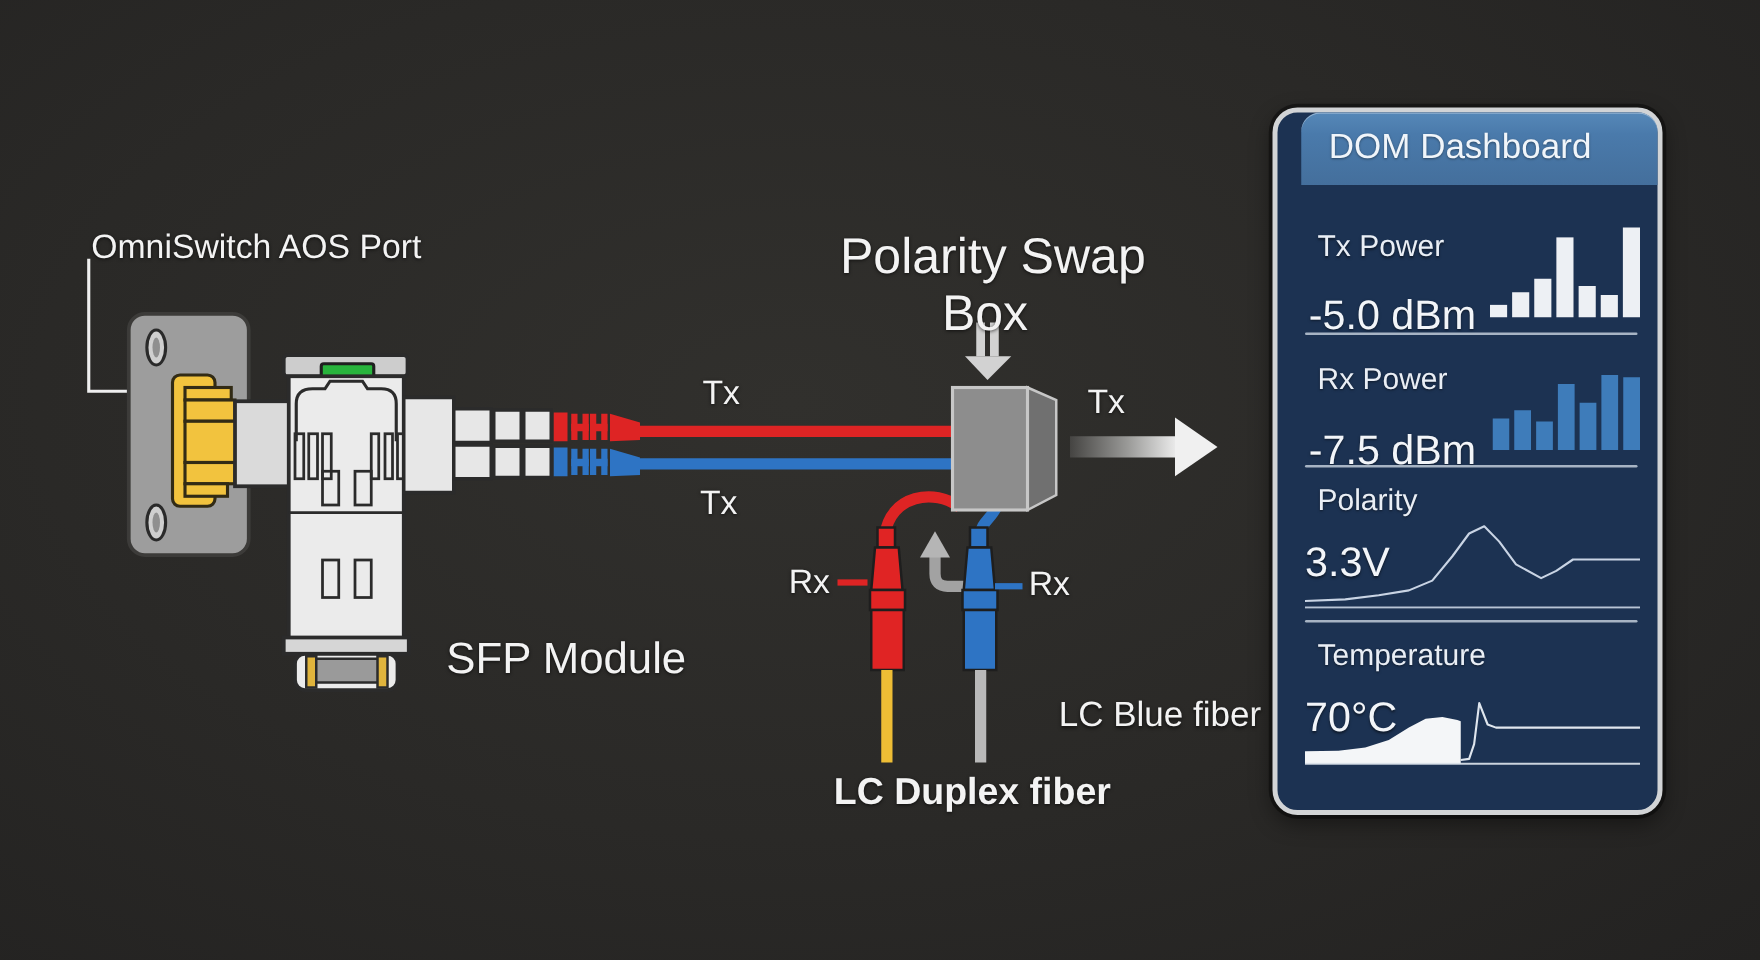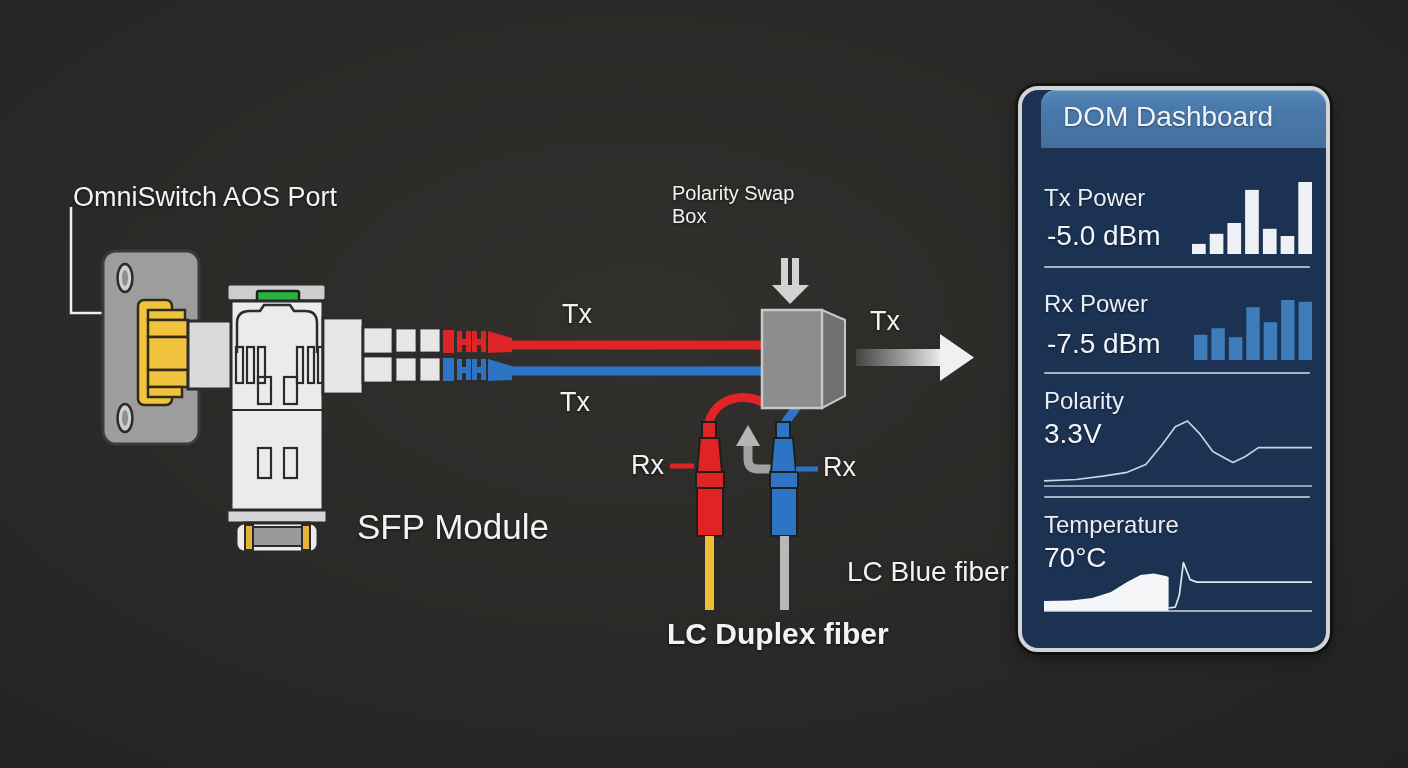--- a/index.html
+++ b/index.html
@@ -25,22 +25,22 @@
     position:absolute;left:0;top:0;right:0;height:58px;
     background:linear-gradient(#5688b8 0%, #4a7aab 30%, #446f9c 100%);
     border-radius:15px 15px 0 0;
     box-shadow:inset 0 1px 0 rgba(255,255,255,.35);
     margin-left:19px;
   }
   .panel-title{
     position:absolute;left:22px;top:11px;font-size:28px;color:#f0f5fa;
     text-shadow:0 1px 2px rgba(0,0,0,.4);white-space:nowrap;
   }
-  .m-label{position:absolute;font-size:24px;color:#e9eef5;text-shadow:0 1px 2px rgba(0,0,0,.5);white-space:nowrap;}
-  .m-value{position:absolute;font-size:28px;color:#f2f5f9;text-shadow:0 1px 2px rgba(0,0,0,.5);white-space:nowrap;}
+  .m-label{position:absolute;font-size:24px;color:#e9eef5;text-shadow:0 1px 2px rgba(0,0,0,.5);white-space:nowrap;margin-left:10px;}
+  .m-value{position:absolute;font-size:33px;color:#f2f5f9;text-shadow:0 1px 2px rgba(0,0,0,.5);white-space:nowrap;margin-top:13px;}
   .sep{position:absolute;left:22px;width:266px;height:2px;background:#c0cbd8;border-radius:1px;opacity:.85;}
   .spark{position:absolute;}
 </style>
 </head>
 <body>
 
 <div class="canvas">
 
   <svg width="1408" height="768" viewBox="0 0 1408 768">
     <defs>
@@ -174,21 +174,21 @@
     <rect x="780" y="536" width="9" height="74" fill="#b9b9b9"></rect>
 
     <line x1="670" y1="466" x2="694" y2="466" stroke="#de2424" stroke-width="5"></line>
     <line x1="796" y1="469" x2="818" y2="469" stroke="#2e74c4" stroke-width="5"></line>
   </svg>
 
   <div class="lbl" style="left:73px;top:182px;font-size:27px;">OmniSwitch AOS Port</div>
   <div class="lbl" style="left:357px;top:507px;font-size:35px;">SFP Module</div>
   <div class="lbl" style="left:562px;top:299px;font-size:27px;">Tx</div>
   <div class="lbl" style="left:560px;top:387px;font-size:27px;">Tx</div>
-  <div class="lbl" style="left:672px;top:182px;width:232px;font-size:20px;">
+  <div class="lbl" style="left:672px;top:182px;width:232px;text-align:center;font-size:40px;">
     <div>Polarity Swap</div>
     <div>Box</div>
   </div>
   <div class="lbl" style="left:870px;top:306px;font-size:27px;">Tx</div>
   <div class="lbl" style="left:631px;top:450px;font-size:27px;">Rx</div>
   <div class="lbl" style="left:823px;top:452px;font-size:27px;">Rx</div>
   <div class="lbl" style="left:847px;top:556px;font-size:28px;">LC Blue fiber</div>
   <div class="lbl" style="left:667px;top:617px;font-size:30px;font-weight:bold;">LC Duplex fiber</div>
 
   <div class="panel">

